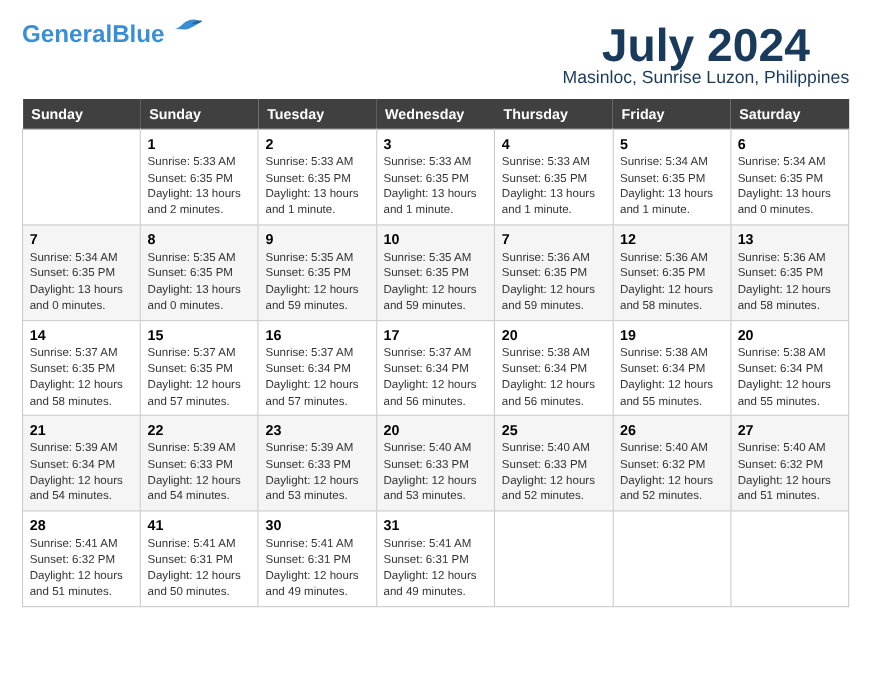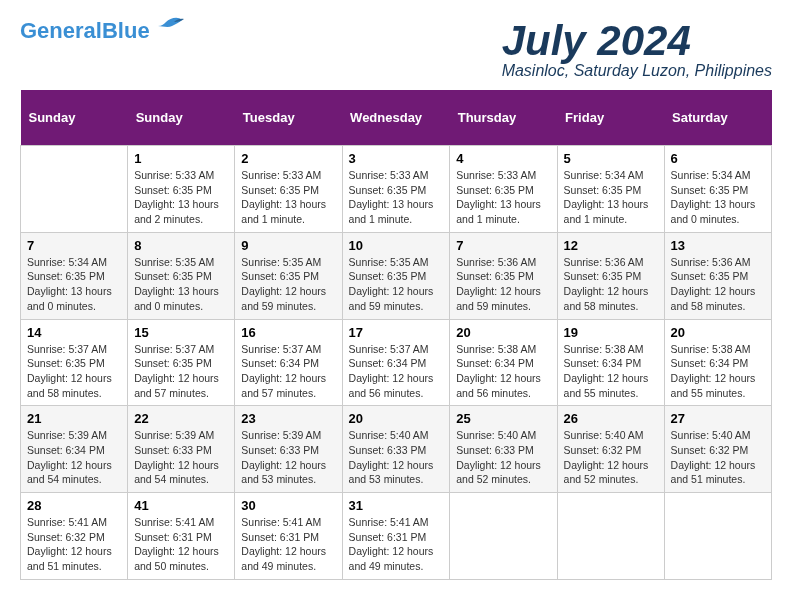--- a/index.html
+++ b/index.html
@@ -24,44 +24,43 @@
     .logo-text {
       font-size: 22px;
       font-weight: bold;
       color: #1a3a5c;
       line-height: 1;
     }
     .logo-text span {
       color: #3a8fd4;
     }
     .title-area {
-      text-align: left;
-      font-style: italic;
+      text-align: center;
     }
     .month-title {
       font-size: 42px;
       font-weight: bold;
       color: #1a3a5c;
       line-height: 1;
     }
     .location {
       font-size: 16px;
       color: #1a3a5c;
       font-weight: normal;
     }
     table {
       width: 100%;
       border-collapse: collapse;
       font-size: 11px;
     }
     th {
-      background-color: #701a75;
+      background-color: #404040;
       color: #fff;
       text-align: left;
-      padding: 20px 8px;
+      padding: 6px 8px;
       font-size: 13px;
       font-weight: bold;
     }
     td {
       border: 1px solid #ccc;
       vertical-align: top;
       padding: 5px 6px;
       width: 108px;
       min-height: 80px;
     }
@@ -97,21 +96,21 @@
         <span>General</span><span style="color:#3a8fd4;">Blue</span>
       </span>
       <svg width="32" height="22" viewBox="0 0 32 22" style="margin-left:4px;margin-top:-8px;">
         <path d="M28 4 C24 0, 16 2, 12 6 C10 8, 8 10, 4 10 C8 10, 14 12, 18 10 C22 8, 26 6, 28 4Z" fill="#3a8fd4"></path>
         <path d="M20 6 C22 4, 26 2, 30 3 C28 5, 24 6, 20 6Z" fill="#2a6496"></path>
       </svg>
     </div>
   </div>
   <div class="title-area">
     <div class="month-title">July 2024</div>
-    <div class="location">Masinloc, Saturday Luzon, Philippines</div>
+    <div class="location">Masinloc, Sunrise Luzon, Philippines</div>
   </div>
 </div>
 
 <table>
   <thead>
     <tr>
       <th>Sunday</th>
       <th>Sunday</th>
       <th>Tuesday</th>
       <th>Wednesday</th>

